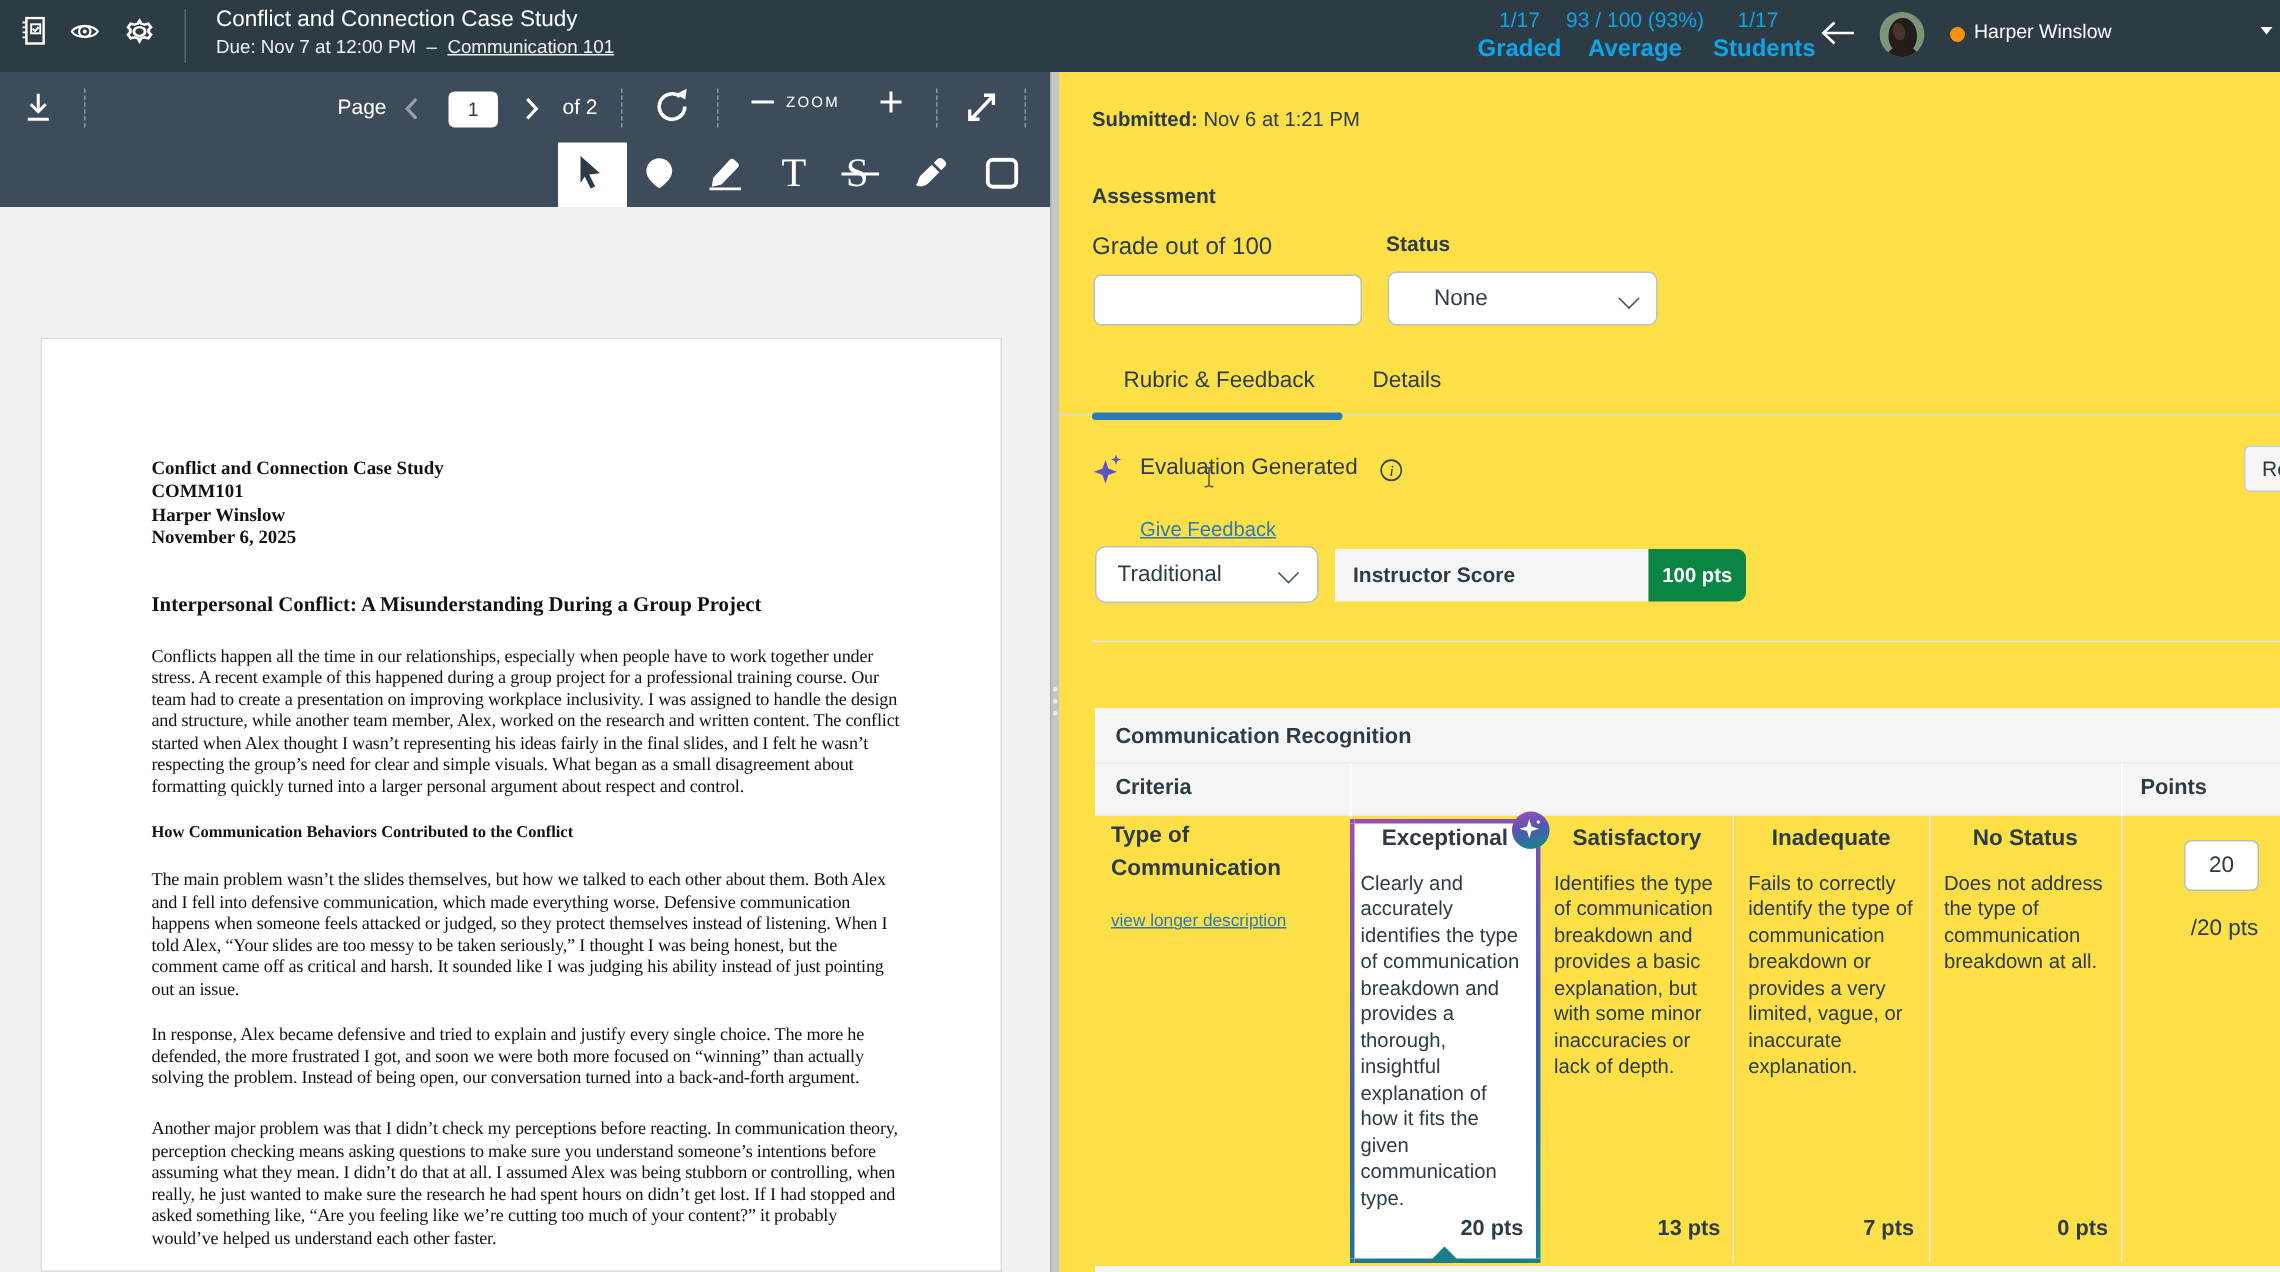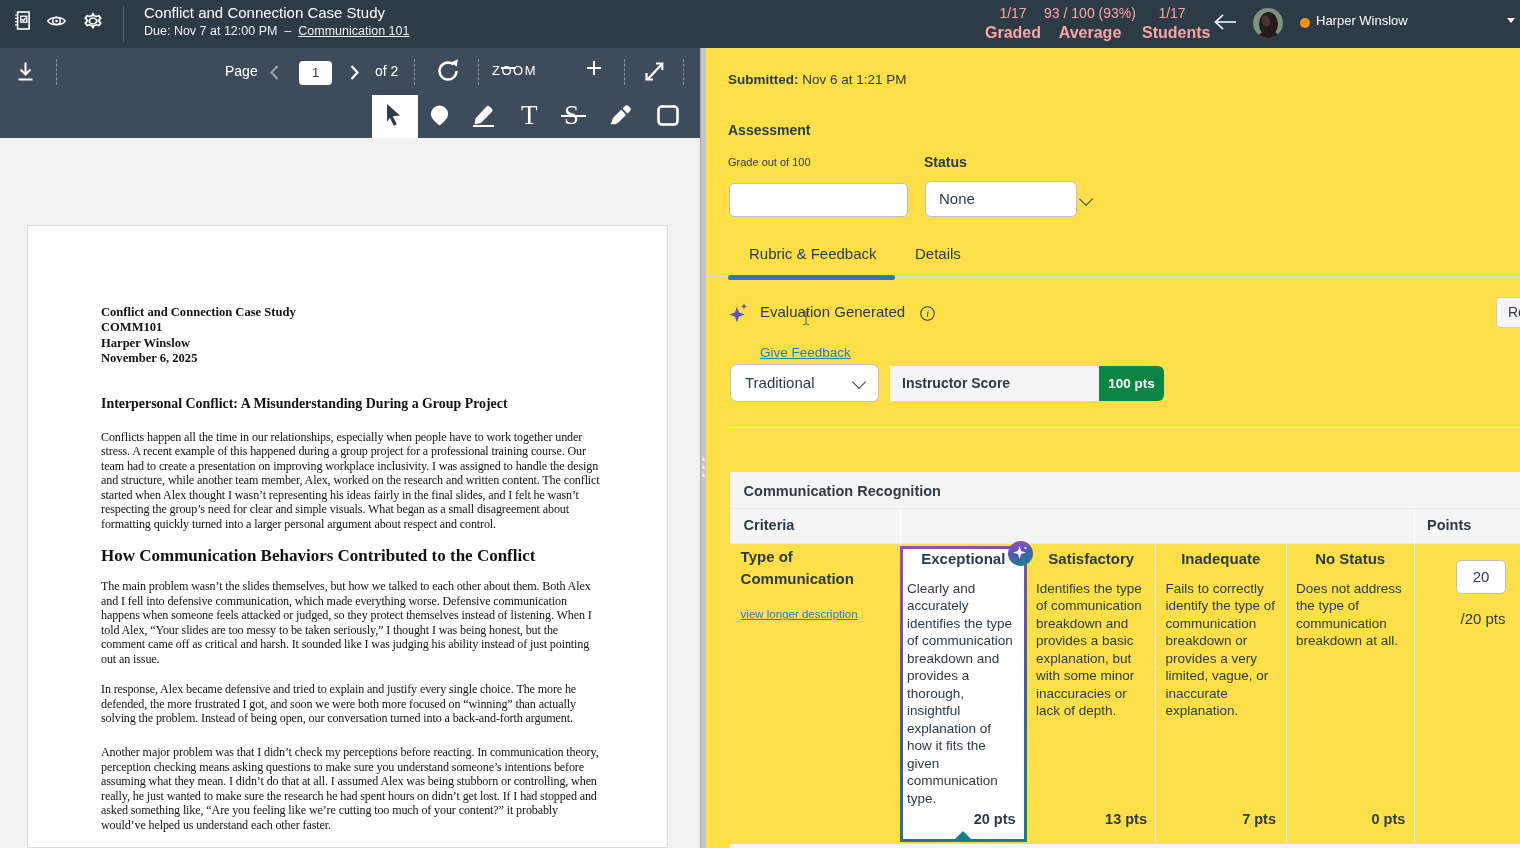--- a/index.html
+++ b/index.html
@@ -6,21 +6,21 @@
   html,body { width:1520px; height:848px; overflow:hidden; background:#fff;
     font-family:"Liberation Sans", sans-serif; }
   .abs { position:absolute; }
 
   
   #header { position:absolute; left:0; top:0; width:1520px; height:48px; background:#2D3B45; color:#fff; }
   #hdr-divider { position:absolute; left:123px; top:6px; width:1px; height:36px; background:#5b6770; }
   #hdr-title { position:absolute; left:144px; top:4px; font-size:15px; color:#fff; }
   #hdr-sub { position:absolute; left:144px; top:24px; font-size:12.5px; color:#eef0f2; }
   #hdr-sub u { text-decoration:underline; }
-  .stat { position:absolute; top:5px; text-align:center; color:#fca5a5; }
+  .stat { position:absolute; top:5px; text-align:center; color:#0ea5e9; }
   .stat .v { font-size:14px; }
   .stat .l { font-size:16px; font-weight:bold; margin-top:3px; }
 
   
   #left { position:absolute; left:0; top:48px; width:700px; height:800px; background:#F1F1F1; }
   #toolbar { position:absolute; left:0; top:0; width:700px; height:90px; background:#3E4B5A; color:#fff; }
   .tb-divider { position:absolute; width:0; border-left:1px dashed rgba(255,255,255,.4); height:26px; top:11px; }
   .tb-txt { position:absolute; font-size:14px; color:#fff; top:15px; }
   #page-input { position:absolute; left:299px; top:13px; width:33px; height:24px; background:#fff; border-radius:4px; color:#2D3B45; font-size:13px; text-align:center; line-height:24px; }
   .tool-sel { position:absolute; left:372px; top:47px; width:46px; height:43px; background:#fff; }
@@ -118,21 +118,21 @@
         <path d="M2.5 2l6 6.5-6 6.5" stroke="#fff" stroke-width="2.2" fill="none"></path>
       </svg>
     <div class="tb-txt" style="left:375px">of 2</div>
     <div class="tb-divider" style="left:414px"></div>
     <svg class="abs" style="left:436px;top:9px" width="24" height="26" viewBox="0 0 24 26">
       <path d="M20.5 14a8.5 8.5 0 1 1-3.2-6.6" stroke="#fff" stroke-width="2.4" fill="none"></path>
       <path d="M21.8 2.2l-1 7.2-6.3-3.6z" fill="#fff"></path>
     </svg>
     <div class="tb-divider" style="left:478px"></div>
     <div class="abs" style="left:501px;top:18.5px;width:15px;height:2.4px;background:#fff"></div>
-    <div class="tb-txt" style="left:492px;font-size:13px;letter-spacing:1.5px;top:15px">ZOOM</div>
+    <div class="tb-txt" style="left:524px;font-size:10px;letter-spacing:1.5px;top:15px">ZOOM</div>
     <div class="abs" style="left:587px;top:18.5px;width:14px;height:2.4px;background:#fff"></div>
     <div class="abs" style="left:592.8px;top:12.7px;width:2.4px;height:14px;background:#fff"></div>
     <div class="tb-divider" style="left:624px"></div>
     <svg class="abs" style="left:643px;top:11px" width="23" height="25" viewBox="0 0 23 25">
       <path d="M4 21 19 5 M13 4.5h6.3V11 M10 20.5H3.5V14" stroke="#fff" stroke-width="2.2" fill="none"></path>
     </svg>
     <div class="tb-divider" style="left:683px"></div>
 
     <div class="tool-sel"></div>
     <svg class="abs" style="left:386px;top:56px" width="15" height="23" viewBox="0 0 15 23">
@@ -154,41 +154,41 @@
     </svg>
     <svg class="abs" style="left:657px;top:57px" width="22" height="21" viewBox="0 0 22 21">
       <rect x="1.5" y="1.5" width="19" height="18" rx="3.5" fill="none" stroke="#fff" stroke-width="2.6"></rect>
     </svg>
   </div>
 
   <div id="page">
     <div class="doc-h" style="top:79px">Conflict and Connection Case Study<br>COMM101<br>Harper Winslow<br>November 6, 2025</div>
     <div class="doc-h" style="top:170.4px;font-size:13.9px">Interpersonal Conflict: A Misunderstanding During a Group Project</div>
     <div class="doc-p" style="top:203.6px">Conflicts happen all the time in our relationships, especially when people have to work together under<br>stress. A recent example of this happened during a group project for a professional training course. Our<br>team had to create a presentation on improving workplace inclusivity. I was assigned to handle the design<br>and structure, while another team member, Alex, worked on the research and written content. The conflict<br>started when Alex thought I wasn’t representing his ideas fairly in the final slides, and I felt he wasn’t<br>respecting the group’s need for clear and simple visuals. What began as a small disagreement about<br>formatting quickly turned into a larger personal argument about respect and control.</div>
-    <div class="doc-h" style="top:321.8px;font-size:17px">How Communication Behaviors Contributed to the Conflict</div>
+    <div class="doc-h" style="top:321.8px;font-size:11px">How Communication Behaviors Contributed to the Conflict</div>
     <div class="doc-p" style="top:353.3px">The main problem wasn’t the slides themselves, but how we talked to each other about them. Both Alex<br>and I fell into defensive communication, which made everything worse. Defensive communication<br>happens when someone feels attacked or judged, so they protect themselves instead of listening. When I<br>told Alex, “Your slides are too messy to be taken seriously,” I thought I was being honest, but the<br>comment came off as critical and harsh. It sounded like I was judging his ability instead of just pointing<br>out an issue.</div>
     <div class="doc-p" style="top:456.1px">In response, Alex became defensive and tried to explain and justify every single choice. The more he<br>defended, the more frustrated I got, and soon we were both more focused on “winning” than actually<br>solving the problem. Instead of being open, our conversation turned into a back-and-forth argument.</div>
     <div class="doc-p" style="top:519.1px">Another major problem was that I didn’t check my perceptions before reacting. In communication theory,<br>perception checking means asking questions to make sure you understand someone’s intentions before<br>assuming what they mean. I didn’t do that at all. I assumed Alex was being stubborn or controlling, when<br>really, he just wanted to make sure the research he had spent hours on didn’t get lost. If I had stopped and<br>asked something like, “Are you feeling like we’re cutting too much of your content?” it probably<br>would’ve helped us understand each other faster.</div>
   </div>
 </div>
 
 <div id="splitter">
   <div class="sdot" style="top:410px"></div>
   <div class="sdot" style="top:418px"></div>
   <div class="sdot" style="top:426px"></div>
 </div>
 
 <div id="right">
   <div class="abs" style="left:22px;top:24px;font-size:13.5px"><b>Submitted:</b> Nov 6 at 1:21 PM</div>
   <div class="abs" style="left:22px;top:74px;font-size:14px;font-weight:bold">Assessment</div>
 
-  <div class="abs" style="left:22px;top:107.5px;font-size:11px">Grade out of 100</div>
+  <div class="abs" style="left:22px;top:107.5px;font-size:16px">Grade out of 100</div>
   <div class="inputbox" style="left:23px;top:135px;width:179px;height:34px"></div>
   <div class="abs" style="left:218px;top:106px;font-size:14px;font-weight:bold">Status</div>
-  <div class="selbox" style="left:219px;top:133px;width:152px;height:36px;line-height:34px;padding-left:13px;border-radius:6px">None</div>
+  <div class="selbox" style="left:219px;top:133px;width:180px;height:36px;line-height:34px;padding-left:30px;border-radius:6px">None</div>
   <div class="chev" style="left:375px;top:146px"></div>
 
   <div class="abs" style="left:43px;top:196.6px;font-size:15px">Rubric &amp; Feedback</div>
   <div class="abs" style="left:209px;top:196.6px;font-size:15px">Details</div>
   <div class="abs" style="left:0;top:228px;width:814px;height:1px;background:#D8DCDE"></div>
   <div class="abs" style="left:22px;top:226.5px;width:167px;height:5px;border-radius:2.5px;background:#2B7ABC"></div>
 
   <svg class="abs" style="left:22px;top:255px" width="21" height="20" viewBox="0 0 21 20">
     <defs>
         <linearGradient id="sg" x1="0" y1="0" x2="1" y2="1">

